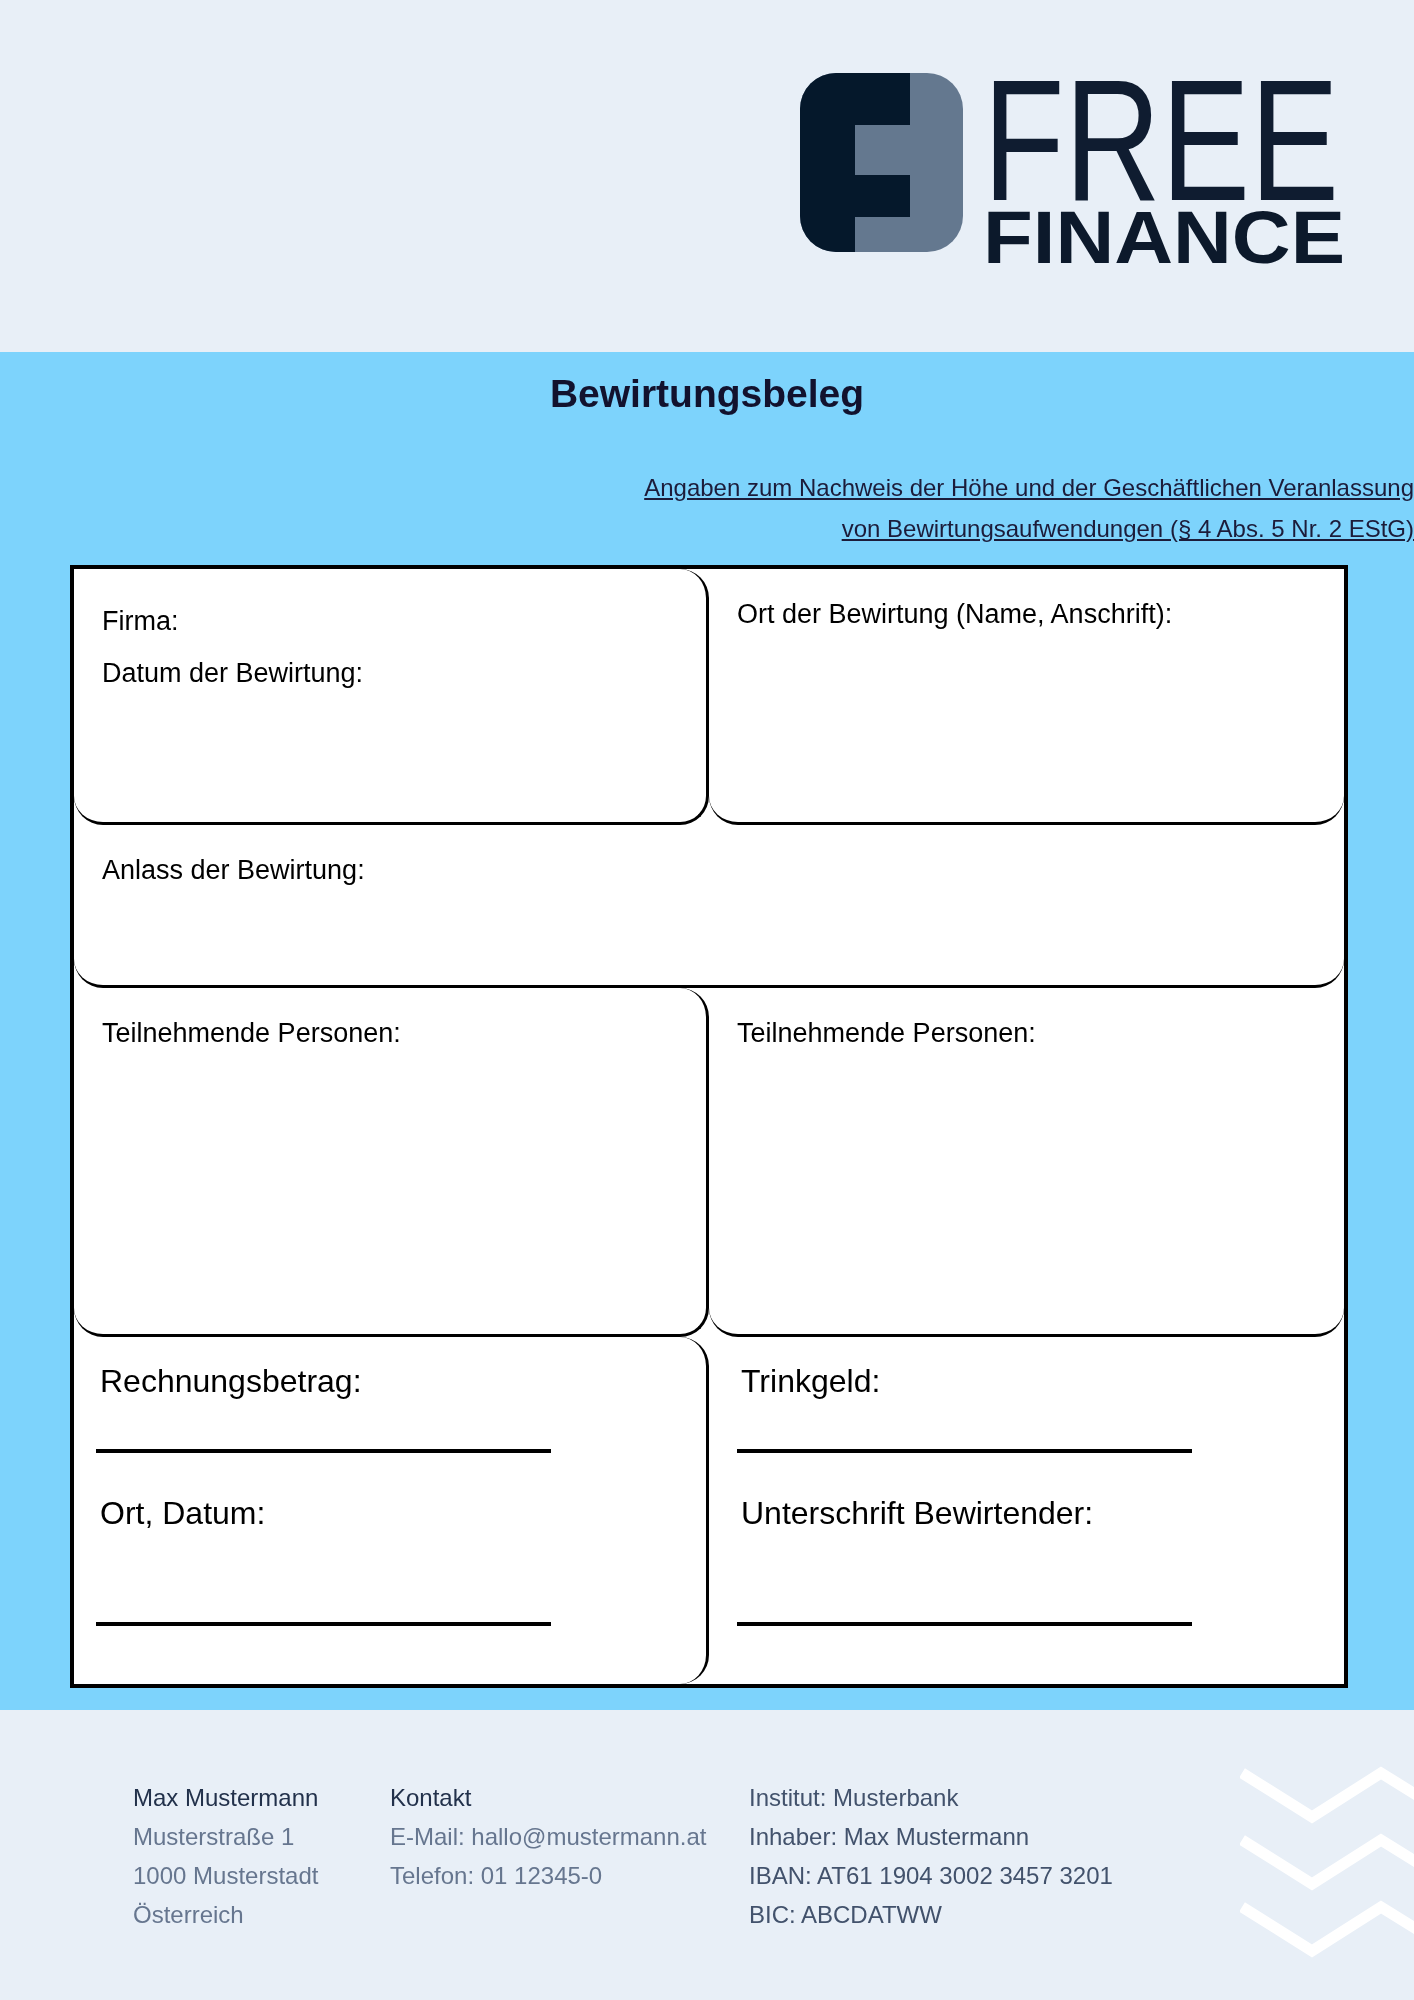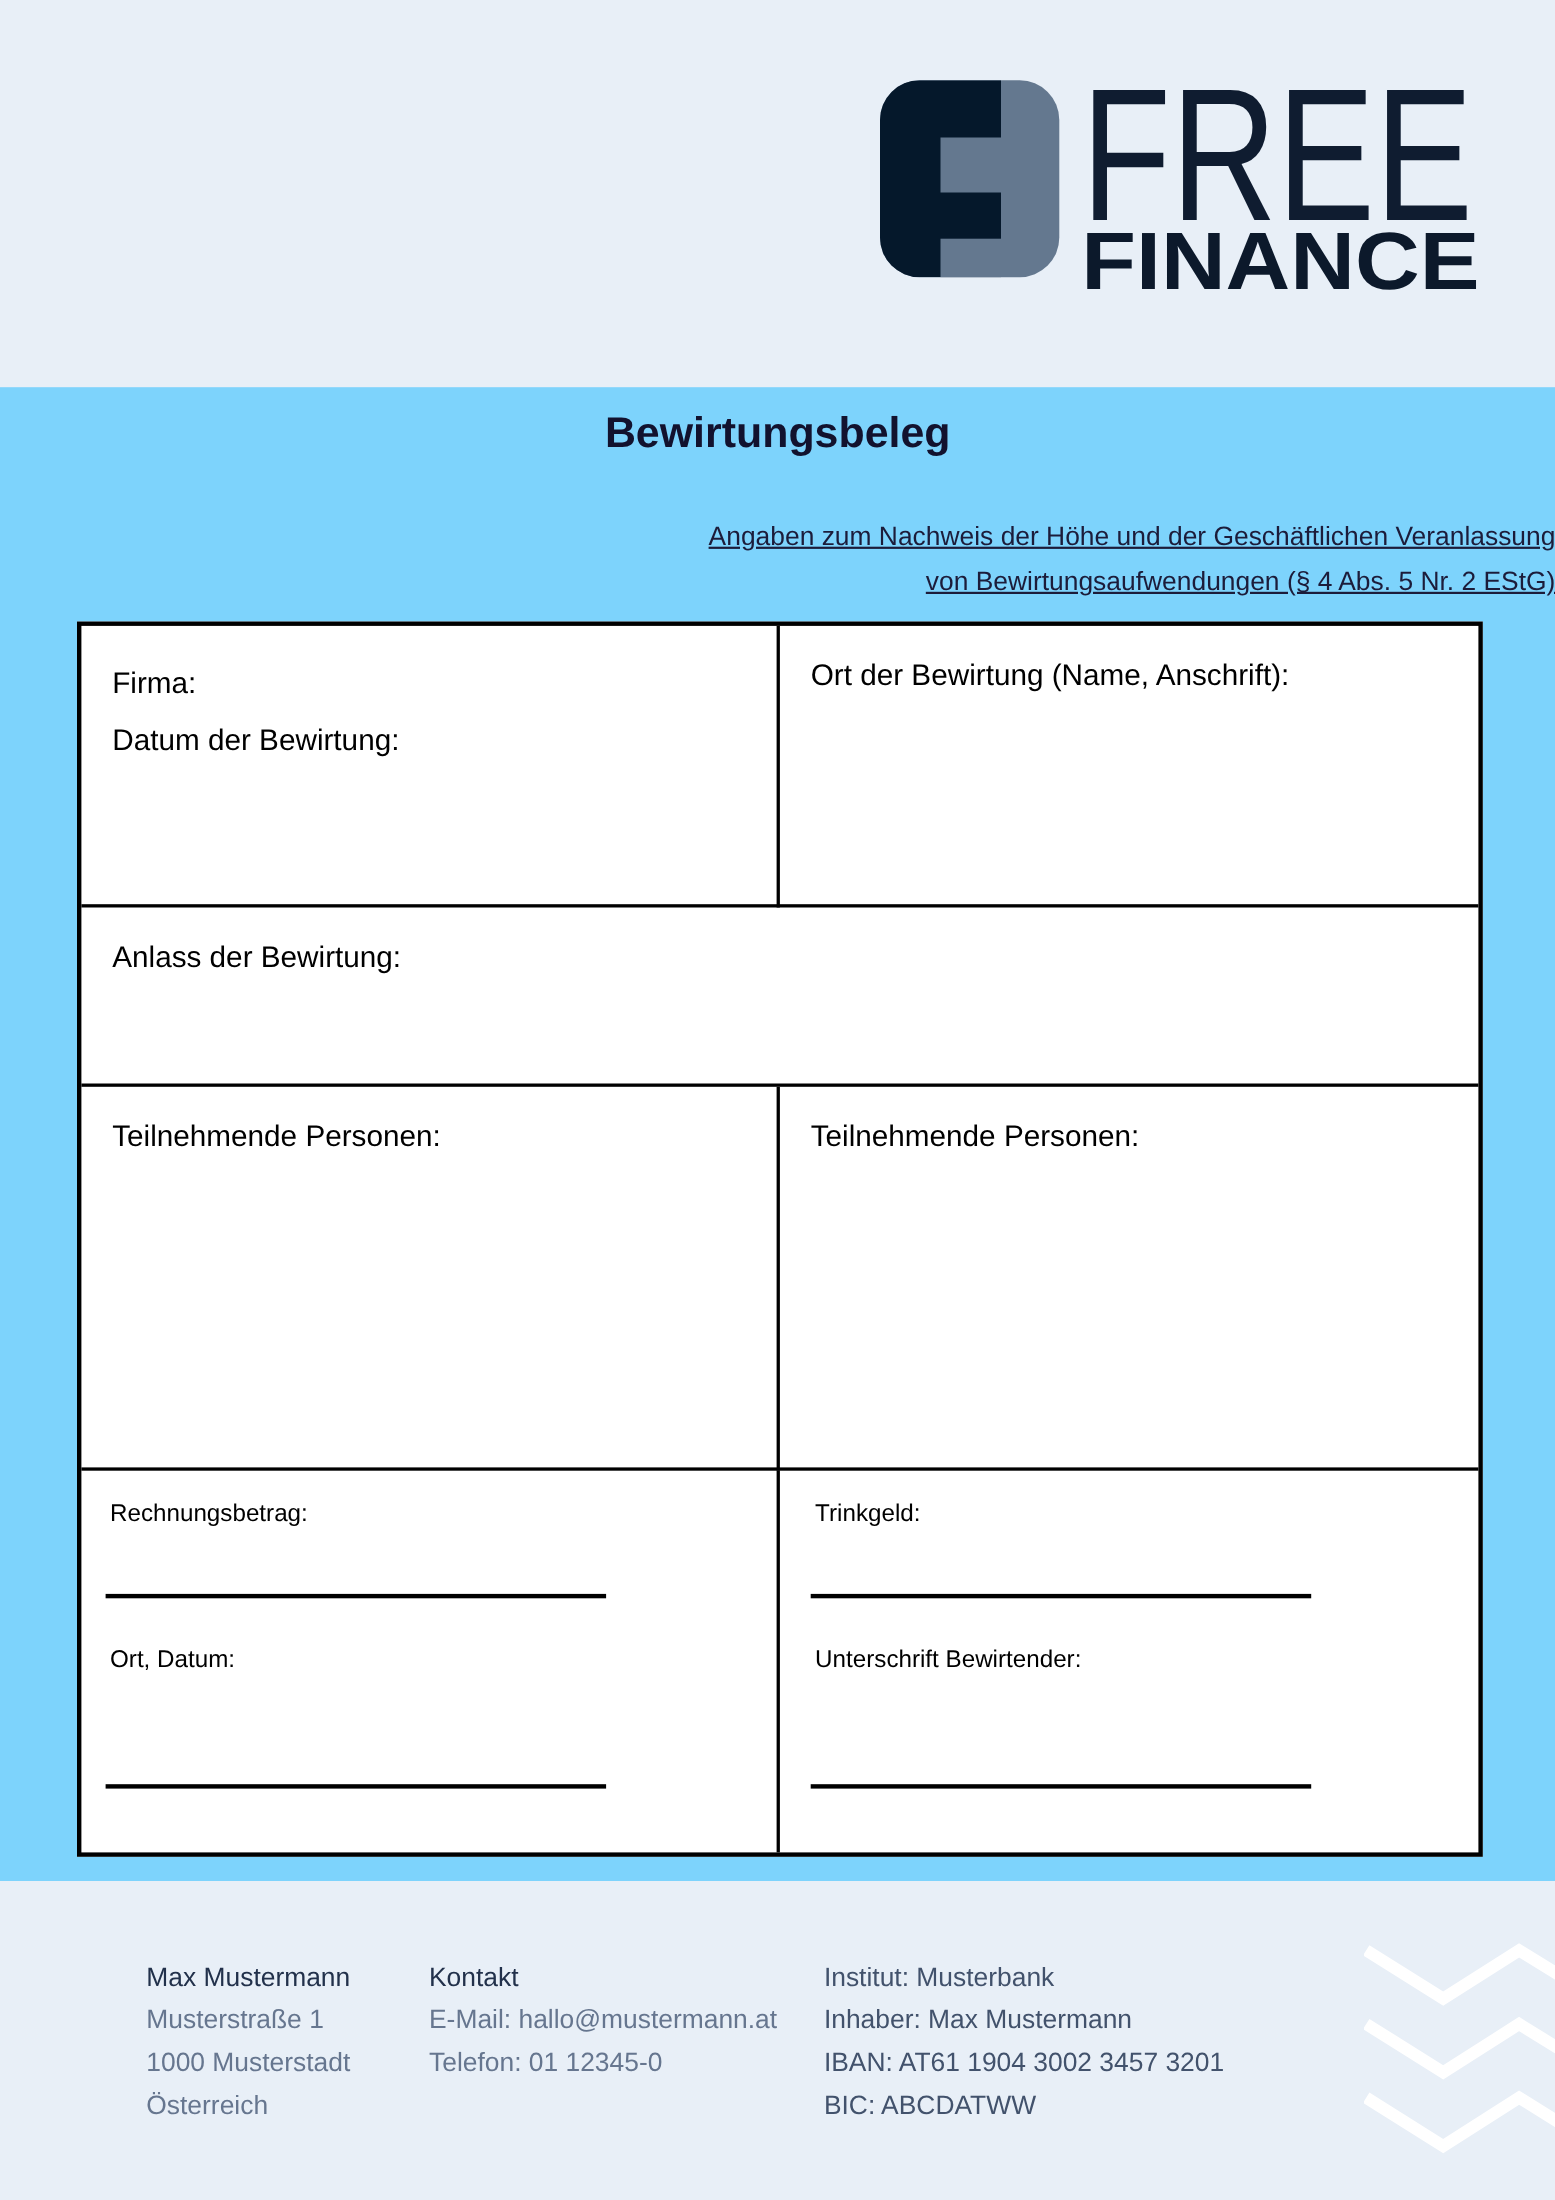--- a/index.html
+++ b/index.html
@@ -37,27 +37,27 @@
   }
 
   
   .form-table {
     position:absolute; left:70px; top:565px; width:1278px; height:1123px;
     border:4px solid #000; box-sizing:border-box;
     display:grid; grid-template-columns:1fr 1fr;
     grid-template-rows:256px 163px 349px auto;
     background:#fff;
   }
-  .cell { box-sizing:border-box; font-size:27px; color:#000; padding:30px 28px 0 28px; position:relative; }
+  .cell { box-sizing:border-box; font-size:27px; color:#000; padding:30px 28px 0 28px; position:relative;border-radius:29px; }
   .b-r { border-right:3px solid #000; }
   .b-b { border-bottom:3px solid #000; }
   .span2 { grid-column:1 / span 2; }
   .two-line { line-height:52px; padding-top:26px; }
 
-  .sig-label { position:absolute; font-size:22px; }
+  .sig-label { position:absolute; font-size:32px; }
   .sig-line  { position:absolute; height:0; border-bottom:4px solid #000; width:455px; }
   .lab1 { top:26px; }
   .lin1 { top:112px; }
   .lab2 { top:158px; }
   .lin2 { top:285px; }
   .posL .sig-label { left:26px; }
   .posL .sig-line  { left:22px; }
   .posR .sig-label { left:32px; }
   .posR .sig-line  { left:28px; }
 

